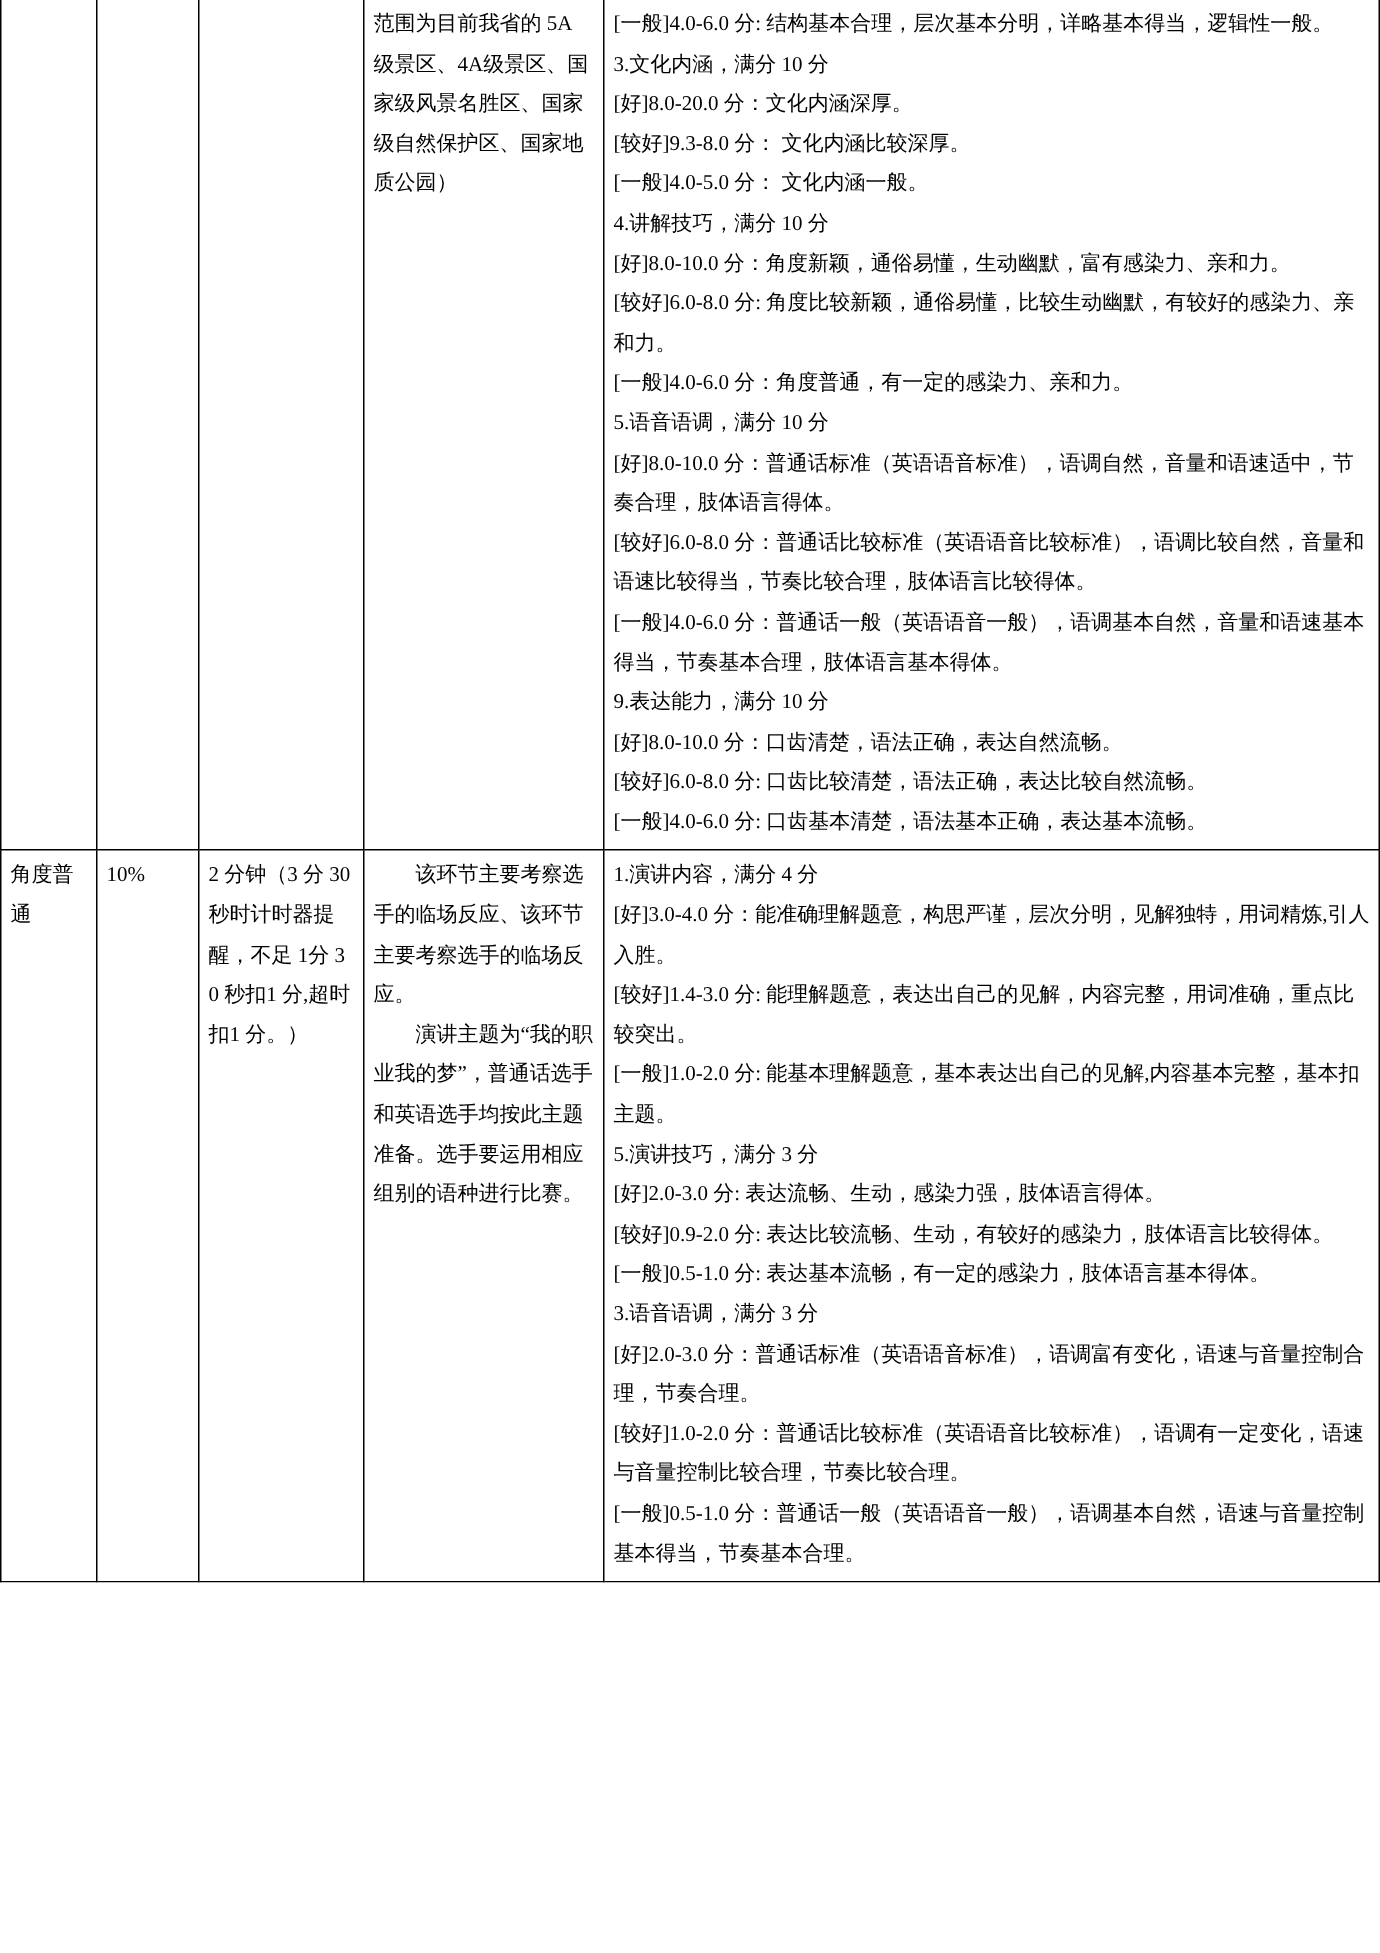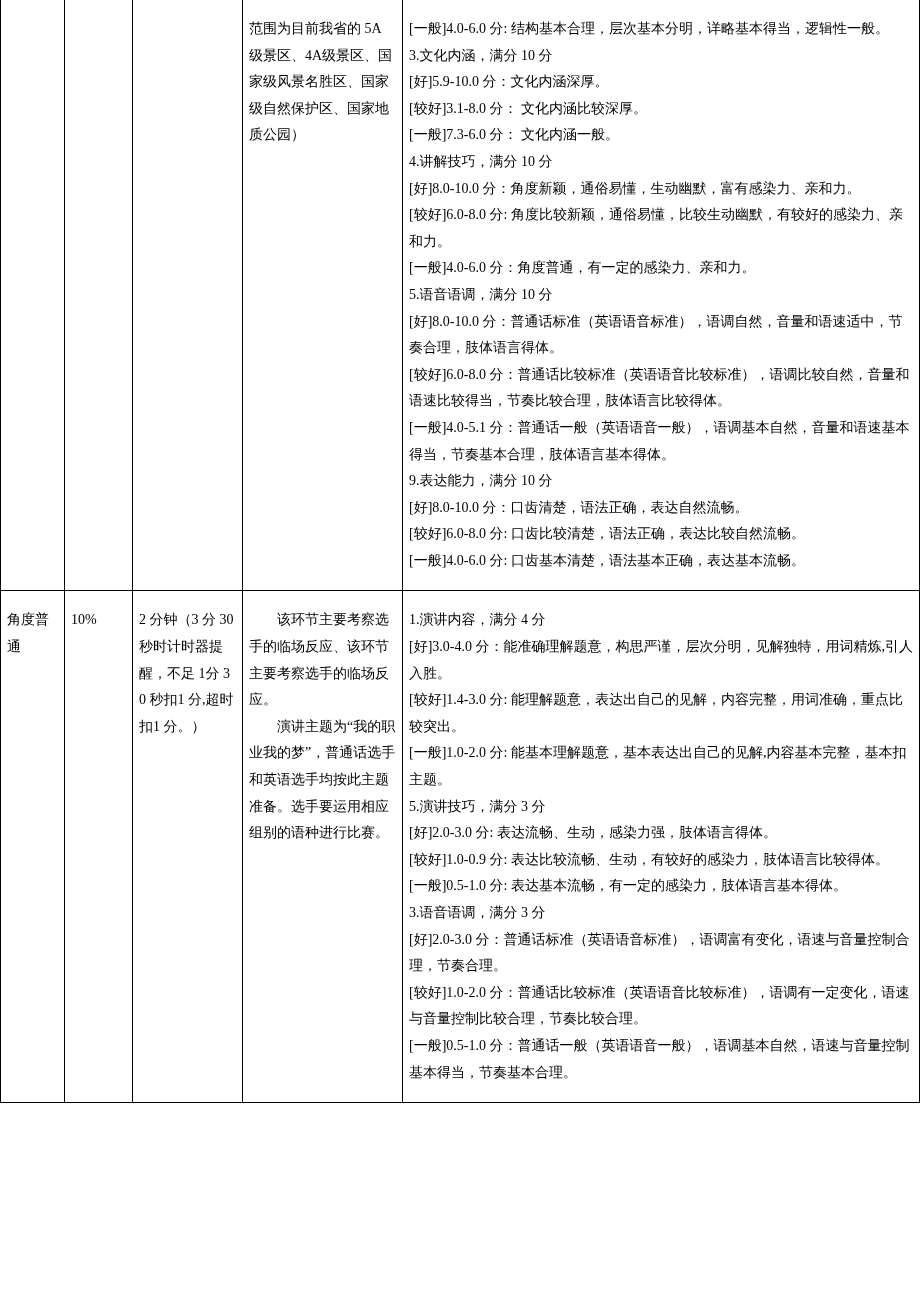--- a/index.html
+++ b/index.html
@@ -18,21 +18,21 @@
     box-sizing: border-box;
   }
   table {
     border-collapse: collapse;
     width: 100%;
     table-layout: fixed;
   }
   td {
     border: 1px solid #000;
     vertical-align: top;
-    padding: 16px 6px;
+    padding: 4px 6px;
     word-wrap: break-word;
     word-break: break-all;
     font-family: Liberation Serif, serif;
   }
   .col1 { width: 64px; }
   .col2 { width: 68px; }
   .col3 { width: 110px; }
   .col4 { width: 160px; }
   .col5 { width: auto; }
   .borderless-top td { border-top: none; }
@@ -54,31 +54,31 @@
 
     <tbody>
         <tr class="borderless-top">
       <td></td>
       <td></td>
       <td></td>
       <td>范围为目前我省的 5A 级景区、4A级景区、国家级风景名胜区、国家级自然保护区、国家地质公园）</td>
       <td>
         <p>[一般]4.0-6.0 分: 结构基本合理，层次基本分明，详略基本得当，逻辑性一般。</p>
         <p>3.文化内涵，满分 10 分</p>
-        <p>[好]5.9-10.0 分：文化内涵深厚。</p>
-        <p>[较好]3.1-8.0 分： 文化内涵比较深厚。</p>
-        <p>[一般]7.3-6.0 分： 文化内涵一般。</p>
+        <p>[好]8.0-20.0 分：文化内涵深厚。</p>
+        <p>[较好]9.3-8.0 分： 文化内涵比较深厚。</p>
+        <p>[一般]4.0-5.0 分： 文化内涵一般。</p>
         <p>4.讲解技巧，满分 10 分</p>
         <p>[好]8.0-10.0 分：角度新颖，通俗易懂，生动幽默，富有感染力、亲和力。</p>
         <p>[较好]6.0-8.0 分: 角度比较新颖，通俗易懂，比较生动幽默，有较好的感染力、亲和力。</p>
         <p>[一般]4.0-6.0 分：角度普通，有一定的感染力、亲和力。</p>
         <p>5.语音语调，满分 10 分</p>
         <p>[好]8.0-10.0 分：普通话标准（英语语音标准），语调自然，音量和语速适中，节奏合理，肢体语言得体。</p>
         <p>[较好]6.0-8.0 分：普通话比较标准（英语语音比较标准），语调比较自然，音量和语速比较得当，节奏比较合理，肢体语言比较得体。</p>
-        <p>[一般]4.0-5.1 分：普通话一般（英语语音一般），语调基本自然，音量和语速基本得当，节奏基本合理，肢体语言基本得体。</p>
+        <p>[一般]4.0-6.0 分：普通话一般（英语语音一般），语调基本自然，音量和语速基本得当，节奏基本合理，肢体语言基本得体。</p>
         <p>9.表达能力，满分 10 分</p>
         <p>[好]8.0-10.0 分：口齿清楚，语法正确，表达自然流畅。</p>
         <p>[较好]6.0-8.0 分: 口齿比较清楚，语法正确，表达比较自然流畅。</p>
         <p>[一般]4.0-6.0 分: 口齿基本清楚，语法基本正确，表达基本流畅。</p>
       </td>
     </tr>
 
     <tr>
       <td>角度普通</td>
       <td>10%</td>
@@ -87,21 +87,21 @@
         <p class="indent">该环节主要考察选手的临场反应、该环节主要考察选手的临场反应。</p>
         <p class="indent">演讲主题为“我的职业我的梦”，普通话选手和英语选手均按此主题准备。选手要运用相应组别的语种进行比赛。</p>
       </td>
       <td>
         <p>1.演讲内容，满分 4 分</p>
         <p>[好]3.0-4.0 分：能准确理解题意，构思严谨，层次分明，见解独特，用词精炼,引人入胜。</p>
         <p>[较好]1.4-3.0 分: 能理解题意，表达出自己的见解，内容完整，用词准确，重点比较突出。</p>
         <p>[一般]1.0-2.0 分: 能基本理解题意，基本表达出自己的见解,内容基本完整，基本扣主题。</p>
         <p>5.演讲技巧，满分 3 分</p>
         <p>[好]2.0-3.0 分: 表达流畅、生动，感染力强，肢体语言得体。</p>
-        <p>[较好]1.0-0.9 分: 表达比较流畅、生动，有较好的感染力，肢体语言比较得体。</p>
+        <p>[较好]0.9-2.0 分: 表达比较流畅、生动，有较好的感染力，肢体语言比较得体。</p>
         <p>[一般]0.5-1.0 分: 表达基本流畅，有一定的感染力，肢体语言基本得体。</p>
         <p>3.语音语调，满分 3 分</p>
         <p>[好]2.0-3.0 分：普通话标准（英语语音标准），语调富有变化，语速与音量控制合理，节奏合理。</p>
         <p>[较好]1.0-2.0 分：普通话比较标准（英语语音比较标准），语调有一定变化，语速与音量控制比较合理，节奏比较合理。</p>
         <p>[一般]0.5-1.0 分：普通话一般（英语语音一般），语调基本自然，语速与音量控制基本得当，节奏基本合理。</p>
       </td>
     </tr>
 
   </tbody>
     </table>

